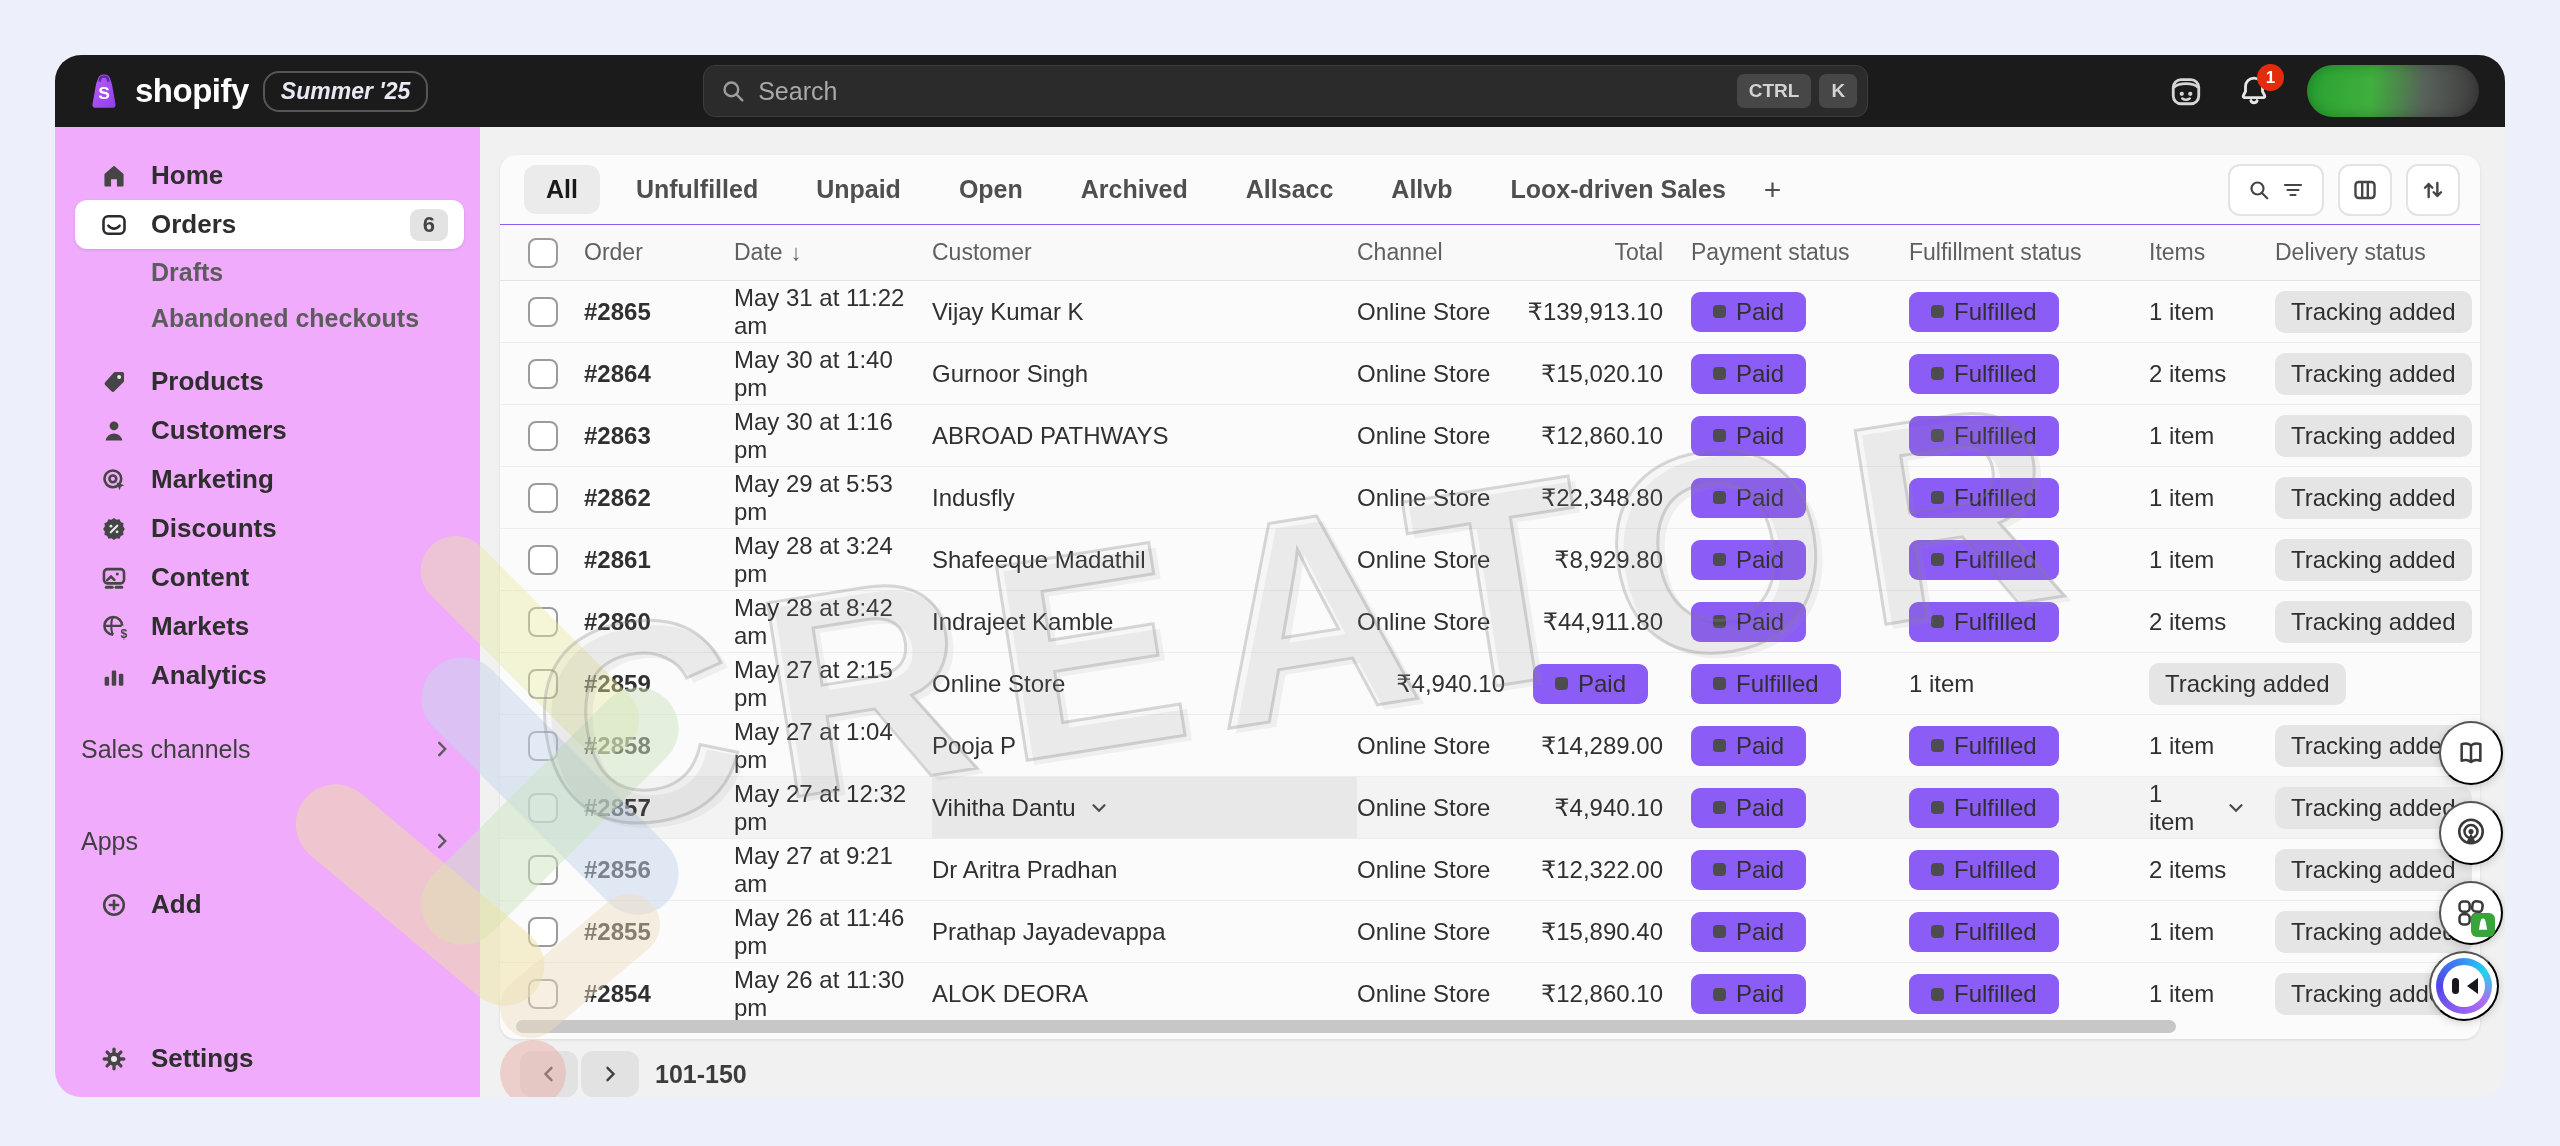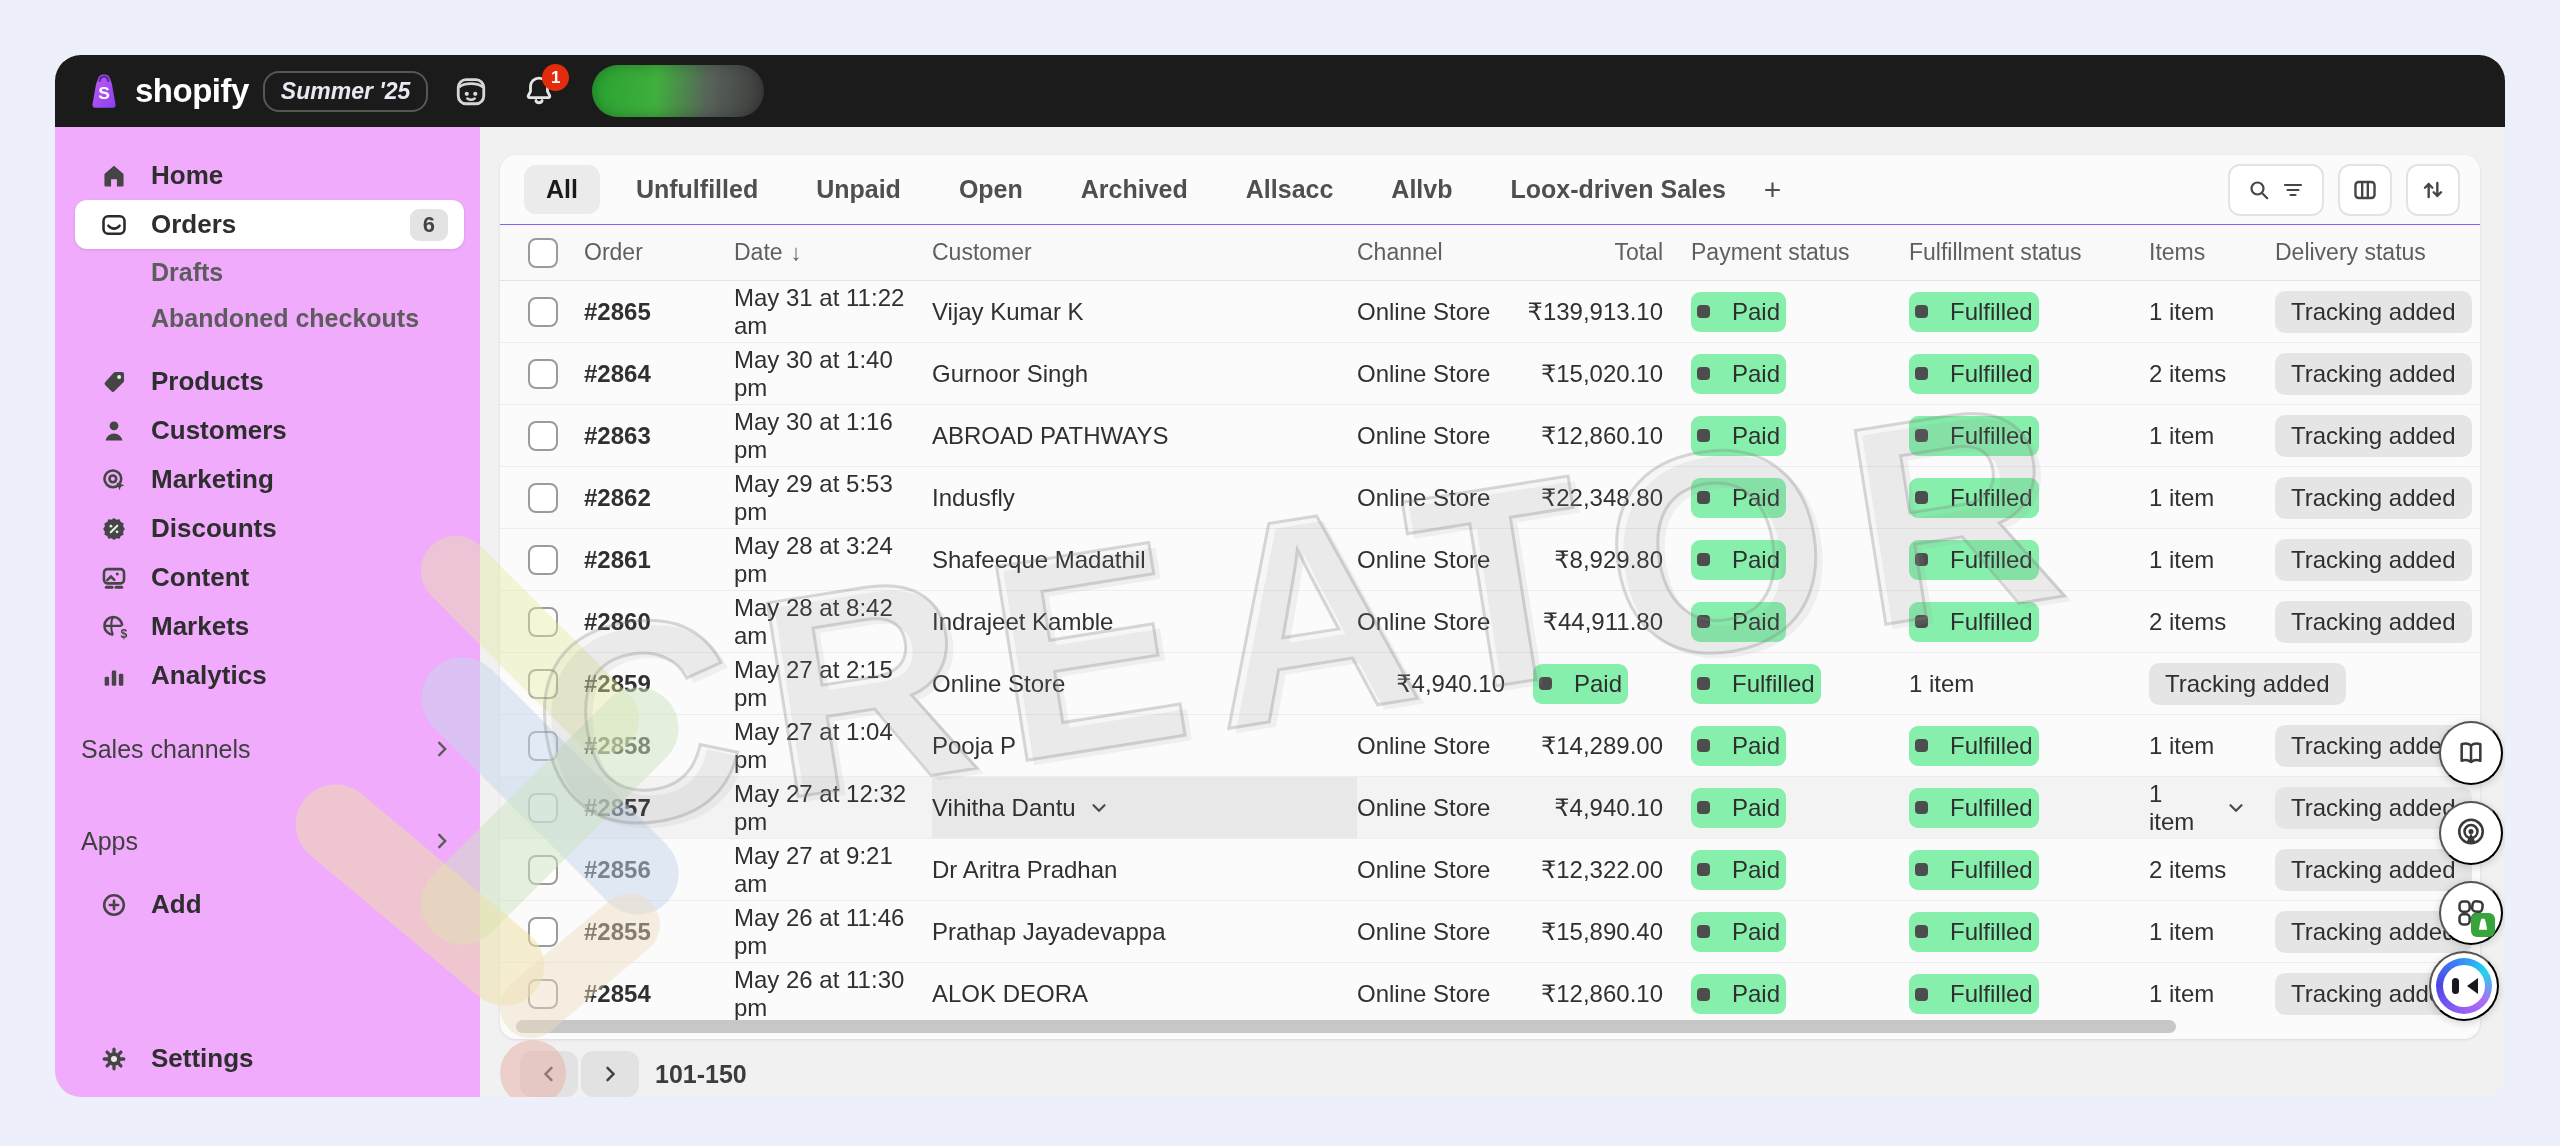--- a/index.html
+++ b/index.html
@@ -73,21 +73,21 @@
   .sort-ind { margin-left:8px; font-size:22px; color:#5f5f5f; }
 
   .row { height:62px; border-bottom:1px solid #ededed; font-size:24px; color:#303030; background:transparent; }
   .row:last-child { border-bottom:none; }
   .row.hovered { background:#f3f3f3; }
   .cell { display:flex; align-items:center; height:100%; }
   .cell.right { justify-content:flex-end; }
   .row.hovered .c-cust { background:#e8e8e8; }
   .c-order { font-weight:bold; }
   .cb { width:30px; height:30px; border:2px solid #9b9b9b; border-radius:8px; background:#fff; cursor:pointer; }
-  .badge { display:inline-flex; align-items:center; gap:22px; background:#86efac; border-radius:9px; padding:6px 6px; }
+  .badge { display:inline-flex; align-items:center; gap:10px; background:#8b5cf6; border-radius:9px; padding:6px 22px; }
   .badge .dot { width:13px; height:13px; border-radius:4px; background:#4d4d4d; }
   .badge em { font-style:normal; font-size:24px; color:#2f2f2f; }
   .pill { background:#e5e5e5; border-radius:10px; padding:7px 16px; font-size:24px; color:#2f2f2f; white-space:nowrap; }
   .chev-dn { margin-left:12px; color:#4a4a4a; }
 
   .hscroll { position:absolute; left:16px; bottom:6px; width:1660px; height:13px; border-radius:7px; background:#c7c7c7; cursor:pointer; }
 
   .pagination { display:flex; align-items:center; margin:12px 0 0 40px; height:46px; }
   .pgbtn { width:58px; height:46px; background:#e2e2e2; border:none; border-radius:12px; display:flex; align-items:center;
            justify-content:center; cursor:pointer; color:#3f3f3f; }
@@ -131,20 +131,31 @@
             </linearGradient>
           </defs>
         <path d="M7 7.6l1.2-3.4A3.9 3.9 0 0 1 11.9 1.6h.3a3.9 3.9 0 0 1 3.7 2.7L17 7.6l2.3 13a1.6 1.6 0 0 1-1.6 1.9H6.3a1.6 1.6 0 0 1-1.6-1.9z" fill="url(#pg)"></path>
         <path d="M9.3 6.2c0-2 1.1-3.3 2.7-3.3s2.7 1.3 2.7 3.3" fill="none" stroke="#5e2ba8" stroke-width="1.6"></path>
         <text x="12" y="17" text-anchor="middle" font-size="11" font-weight="bold" fill="#fff" font-family="Liberation Sans, sans-serif">S</text>
       </svg>
       <span class="brand-word">shopify</span>
     </div>
     <span class="release-pill">Summer '25</span>
 
+    <div class="search-wrap">
+      <div class="searchbar">
+        <svg class="ic" width="26" height="26" viewBox="0 0 24 24">
+          <circle cx="10.5" cy="10.5" r="6.3" fill="none" stroke="#9d9d9d" stroke-width="2.2"></circle>
+          <line x1="15.4" y1="15.4" x2="20.6" y2="20.6" stroke="#9d9d9d" stroke-width="2.2" stroke-linecap="round"></line>
+        </svg>
+        <span class="ph">Search</span>
+        <span class="key">CTRL</span>
+        <span class="key">K</span>
+      </div>
+    </div>
 
     <div class="top-right">
       <svg class="ic" width="34" height="34" viewBox="0 0 24 24">
         <rect x="3" y="4" width="18" height="17" rx="5.5" fill="none" stroke="#d6d6d6" stroke-width="2"></rect>
         <path d="M3.4 9.4c4-3.4 13.2-3.4 17.2 0" fill="none" stroke="#d6d6d6" stroke-width="2"></path>
         <circle cx="9" cy="14" r="1.5" fill="#d6d6d6"></circle>
           <circle cx="15" cy="14" r="1.5" fill="#d6d6d6"></circle>
         <path d="M9.4 17.3c1.6 1.1 3.6 1.1 5.2 0" fill="none" stroke="#d6d6d6" stroke-width="1.8" stroke-linecap="round"></path>
       </svg>
       <div class="bell-wrap">

